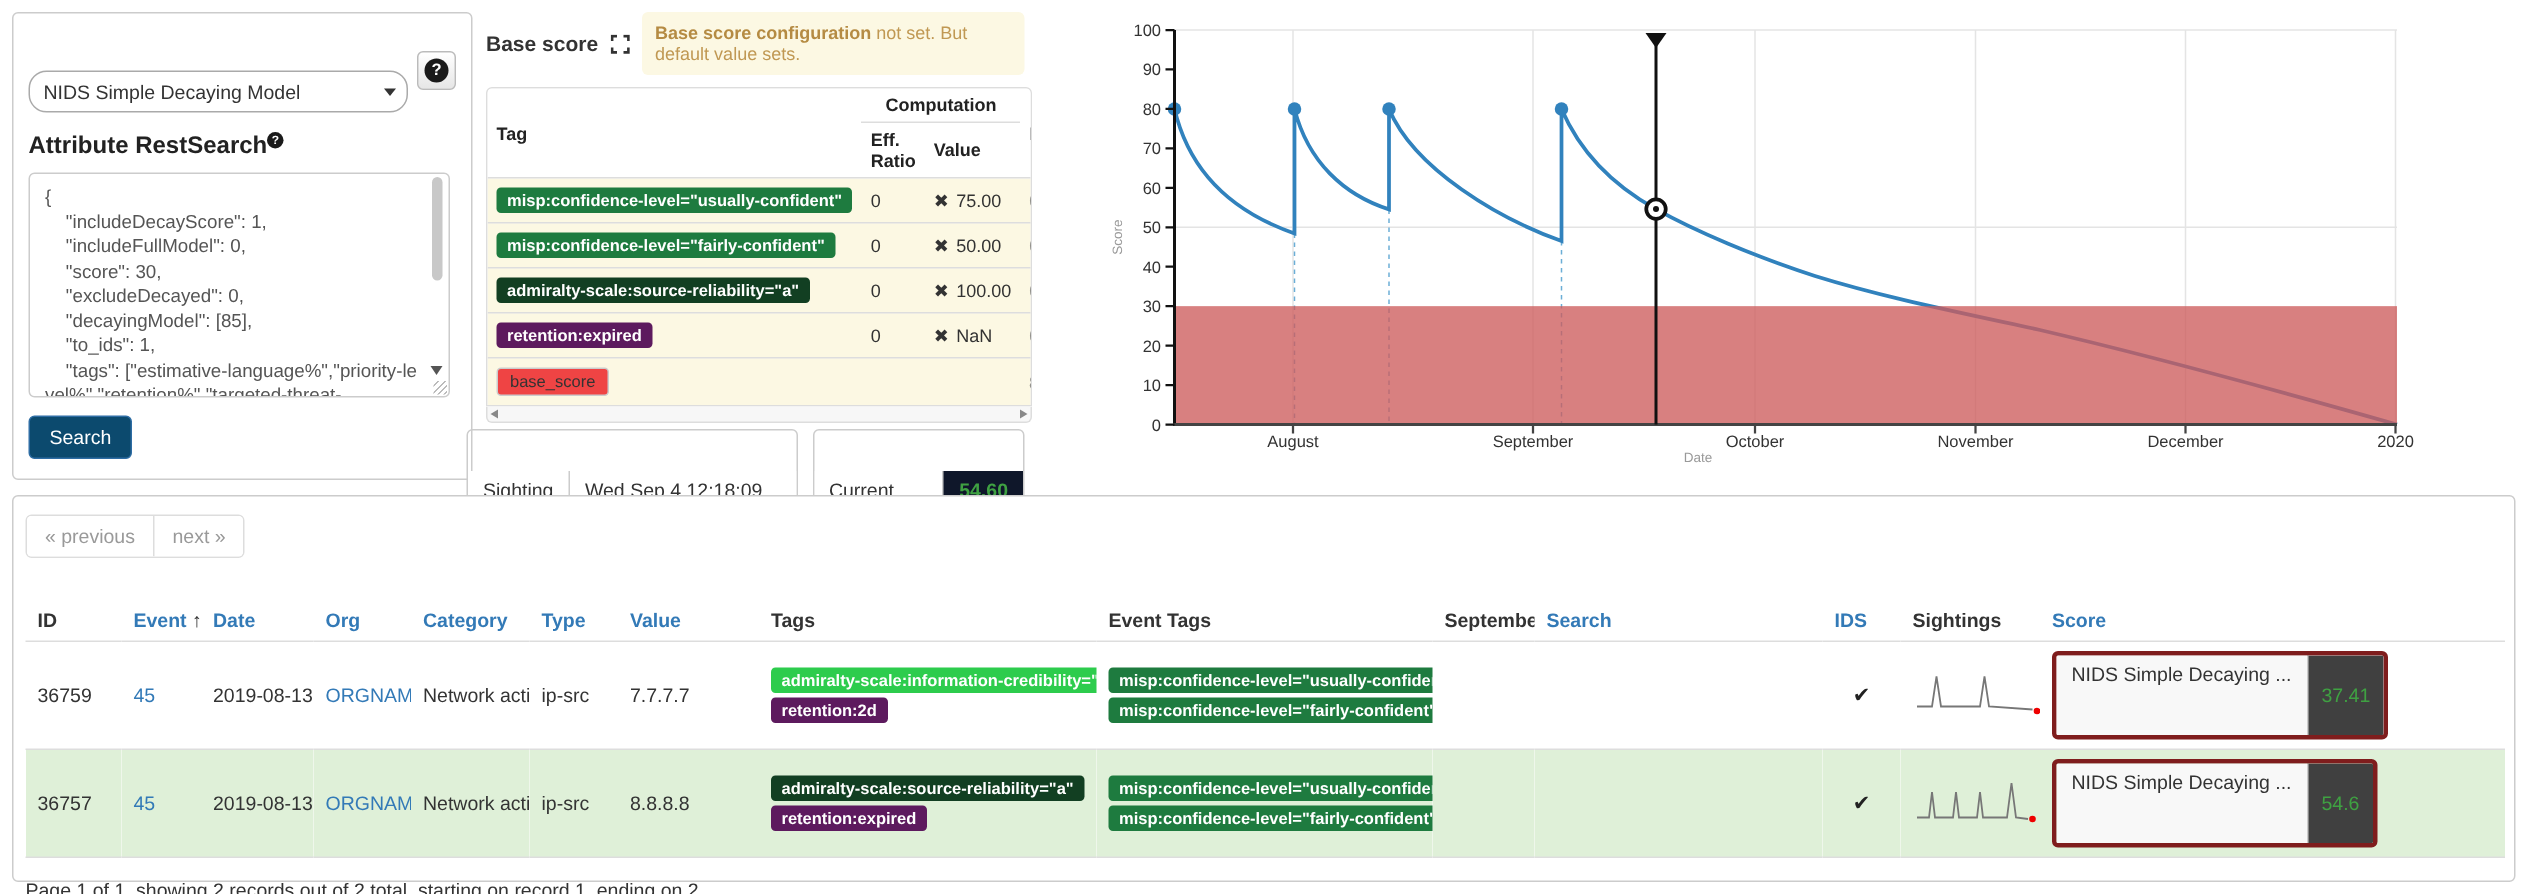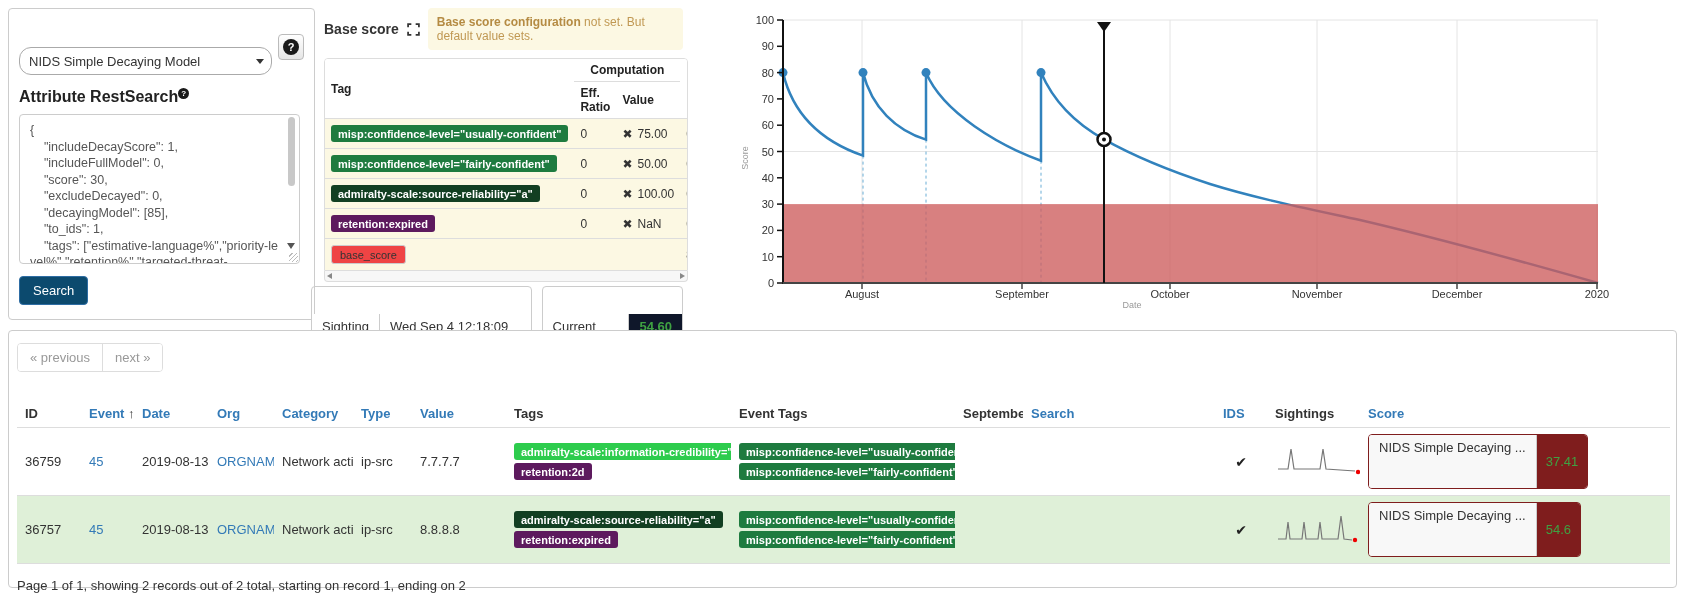--- a/index.html
+++ b/index.html
@@ -79,23 +79,23 @@
   table.res { width:1653px; table-layout:fixed; border-collapse:collapse; margin-top:28px; font-size:13px; }
   table.res th { text-align:left; font-weight:bold; padding:6px 8px; border-bottom:1px solid #ddd;
      white-space:nowrap; overflow:hidden; }
   table.res th.link { color:#337ab7; }
   table.res td { padding:6px 8px; border-bottom:1px solid #ddd; vertical-align:middle;
      overflow:hidden; white-space:nowrap; }
   tr.hl td { background:#dff0d8; }
   a.blue { color:#337ab7; text-decoration:none; }
   .badge-stack { display:flex; flex-direction:column; align-items:flex-start; gap:3px; }
   .check { font-size:14px; color:#222; }
-  .score-group { display:inline-flex; border:1px solid #7f1d1d; border-radius:4px; overflow:hidden; }
+  .score-group { display:inline-flex; border:3px solid #7f1d1d; border-radius:4px; overflow:hidden; }
   .score-group .sg-name { padding:5px 10px; background:#f8f8f8; color:#333; }
-  .score-group .sg-val { padding:19px 9px; background:#7f1d1d; border-left:1px solid #ccc; font-weight:normal; }
+  .score-group .sg-val { padding:19px 9px; background:#404040; border-left:1px solid #ccc; font-weight:normal; }
   .green { color:#3fa142; }
   .footer-note { margin-top:14px; font-size:13px; color:#333; }
   .arrow-up { color:#333; }
 </style>
 </head>
 <body>
 
 <div id="left-panel" class="panel">
   <div class="select-row">
     <div class="select-box">

